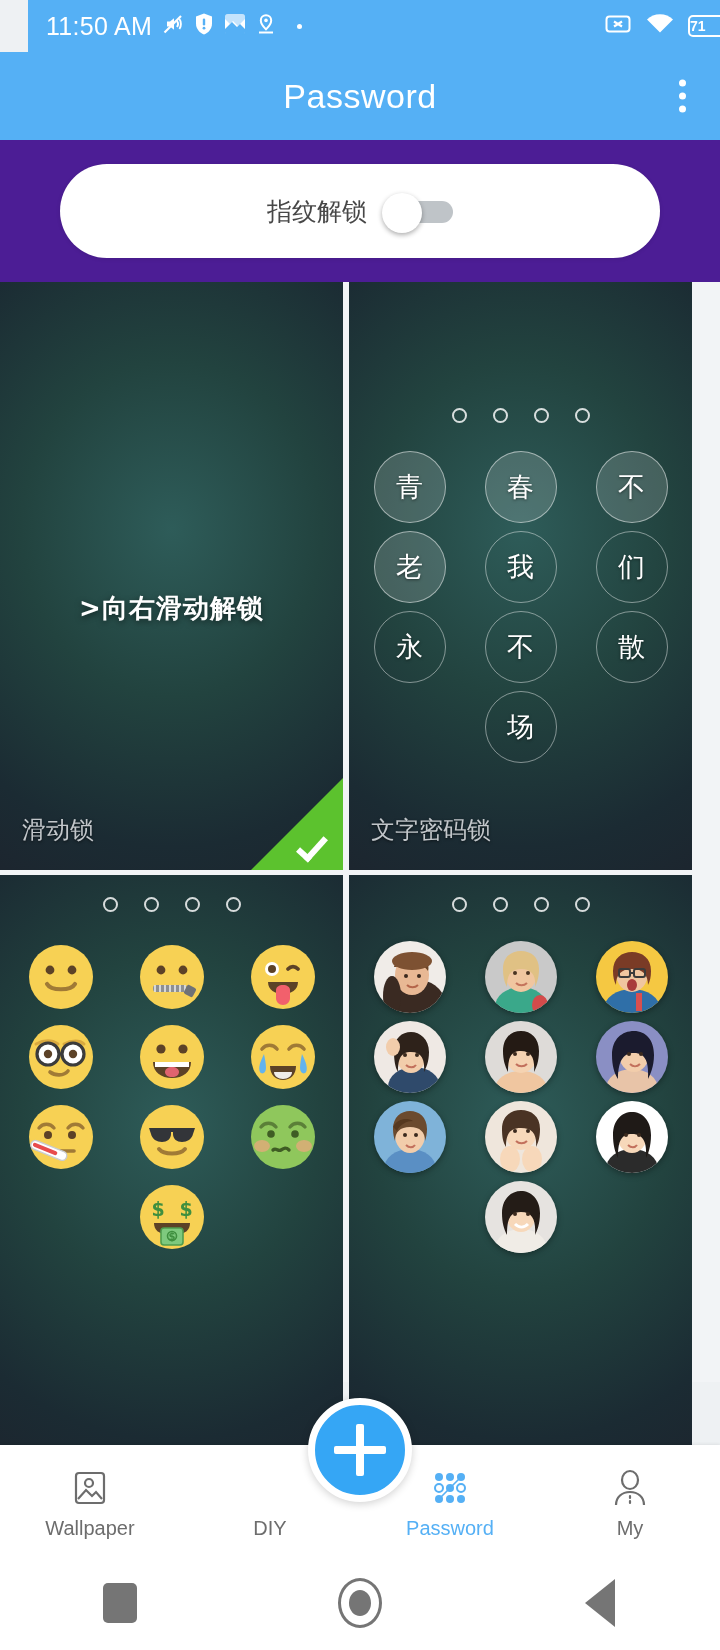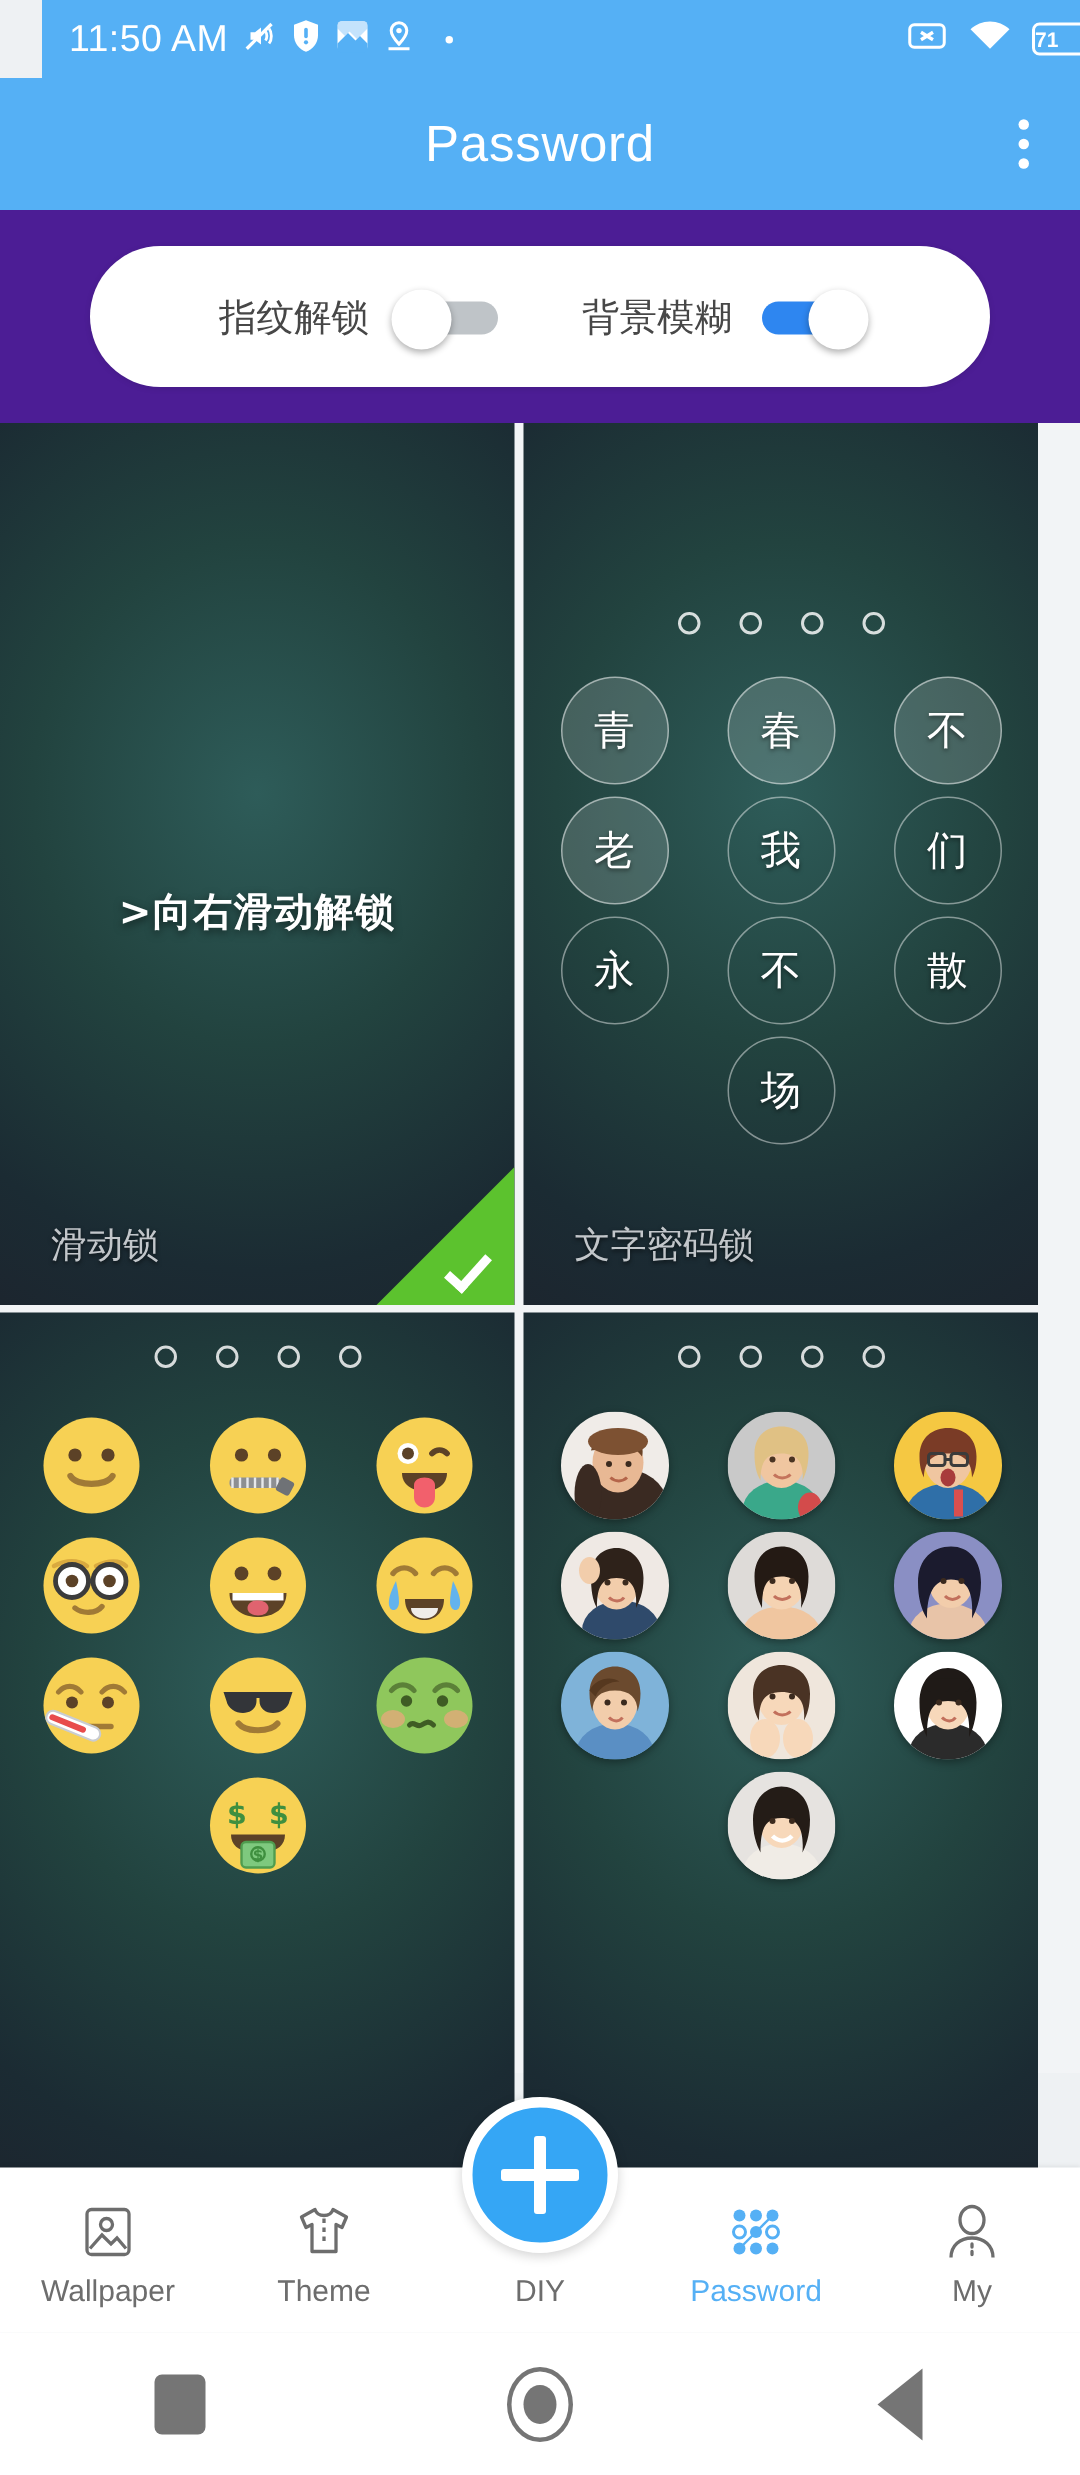--- a/index.html
+++ b/index.html
@@ -74,21 +74,21 @@
     position: absolute; top: 282px; left: 0; width: 720px; height: 1100px;
     display: grid; grid-template-columns: 343px 343px; grid-template-rows: 588px 588px;
     gap: 5px 6px; background: #f2f4f6;
   }
   .card {
     position: relative; overflow: hidden;
     background:
       radial-gradient(ellipse 115% 75% at 50% 42%, #2e5c59 0%, #22433f 38%, #1b2b33 72%, #1d222c 100%);
   }
   .card-label {
-    position: absolute; left: 34px; bottom: 24px; z-index: 5;
+    position: absolute; left: 22px; bottom: 24px; z-index: 5;
     color: #c2c6ca; font-size: 24px; font-family: Liberation Mono, monospace;
     text-shadow: 0 1px 3px rgba(0,0,0,.6);
   }
   .check-badge { position: absolute; right: 0; bottom: 0; width: 92px; height: 92px; z-index: 6; }
   .check-badge .tri {
     position: absolute; right: 0; bottom: 0; width: 0; height: 0;
     border-left: 92px solid transparent; border-bottom: 92px solid #5cc22e;
   }
   .check-badge .tick {
     position: absolute; right: 16px; bottom: 16px;
@@ -245,27 +245,20 @@
 
   <div class="togglebar-wrap">
     <div class="togglebar">
       <div class="toggle-item">
         <span class="toggle-label">指纹解锁</span>
         <span class="switch">
           <span class="track"></span>
           <span class="knob"></span>
         </span>
       </div>
-      <div class="toggle-item">
-        <span class="toggle-label">背景模糊</span>
-        <span class="switch on">
-          <span class="track"></span>
-          <span class="knob"></span>
-        </span>
-      </div>
     </div>
   </div>
 
   <div class="grid">
 
     <div class="card">
       <div class="slide-text">&gt;向右滑动解锁</div>
       <div class="card-label">滑动锁</div>
       <div class="check-badge">
         <span class="tri"></span>
@@ -595,29 +588,20 @@
   <div class="bottomnav">
     <div class="nav-item">
       <span class="nav-icon">
         <svg width="42" height="42" viewBox="0 0 42 42" fill="none" stroke="#6d6d6d" stroke-width="2.2">
           <rect x="7" y="6" width="28" height="30" rx="3"></rect>
           <circle cx="20" cy="16" r="4"></circle>
           <path d="M9 32l8-9 6 6 4-4 6 7"></path>
         </svg>
       </span>
       <span class="nav-label">Wallpaper</span>
-    </div>
-    <div class="nav-item">
-      <span class="nav-icon">
-        <svg width="42" height="42" viewBox="0 0 42 42" fill="none" stroke="#6d6d6d" stroke-width="2.2" stroke-linejoin="round">
-          <path d="M15 6l-9 5 3 7 4-2v18h16V16l4 2 3-7-9-5c-1 3-3 4-6 4s-5-1-6-4z"></path>
-          <path d="M21 12v16" stroke-dasharray="3 3"></path>
-        </svg>
-      </span>
-      <span class="nav-label">Theme</span>
     </div>
     <div class="nav-item">
       <span class="nav-icon" style="width:42px"></span>
       <span class="nav-label">DIY</span>
     </div>
     <div class="nav-item active">
       <span class="nav-icon">
         <svg width="42" height="42" viewBox="0 0 42 42">
           <circle cx="10" cy="10" r="4" fill="#55b0f5"></circle>
           <circle cx="21" cy="10" r="4" fill="#55b0f5"></circle>

